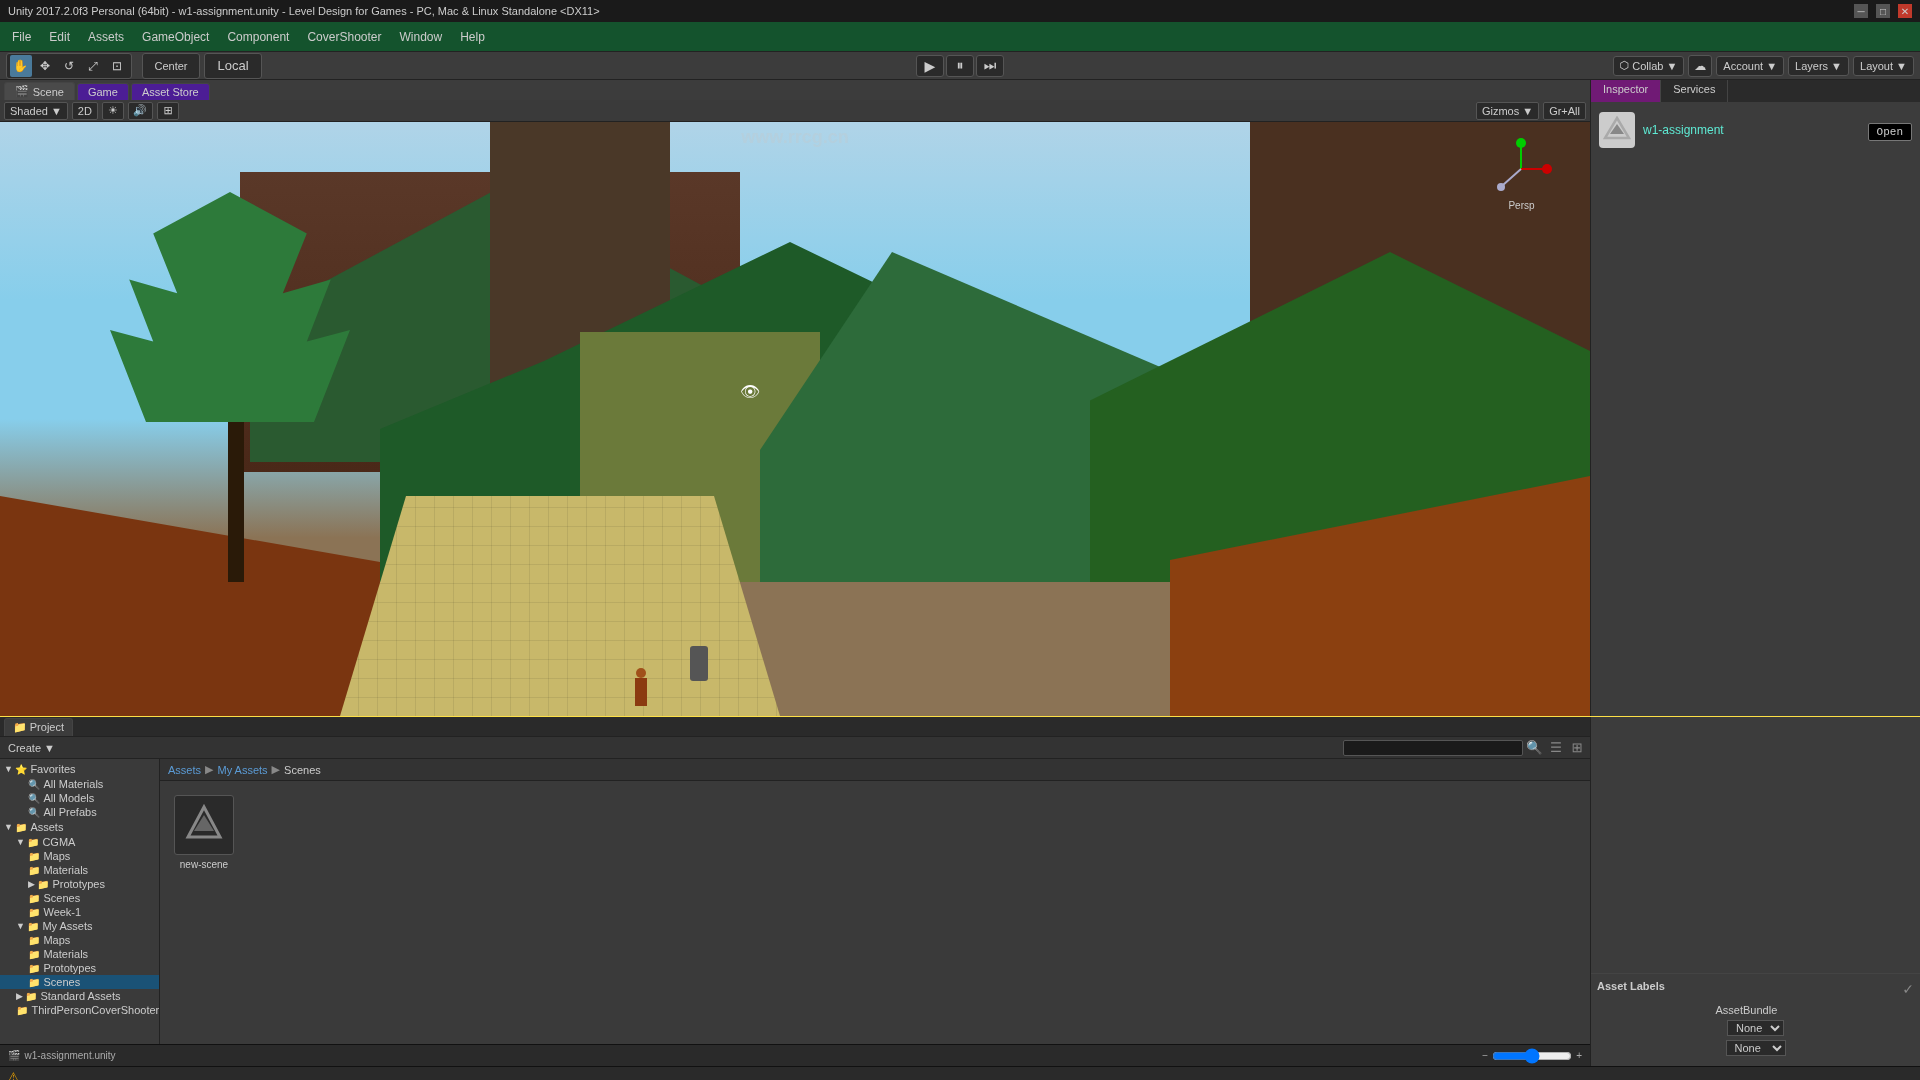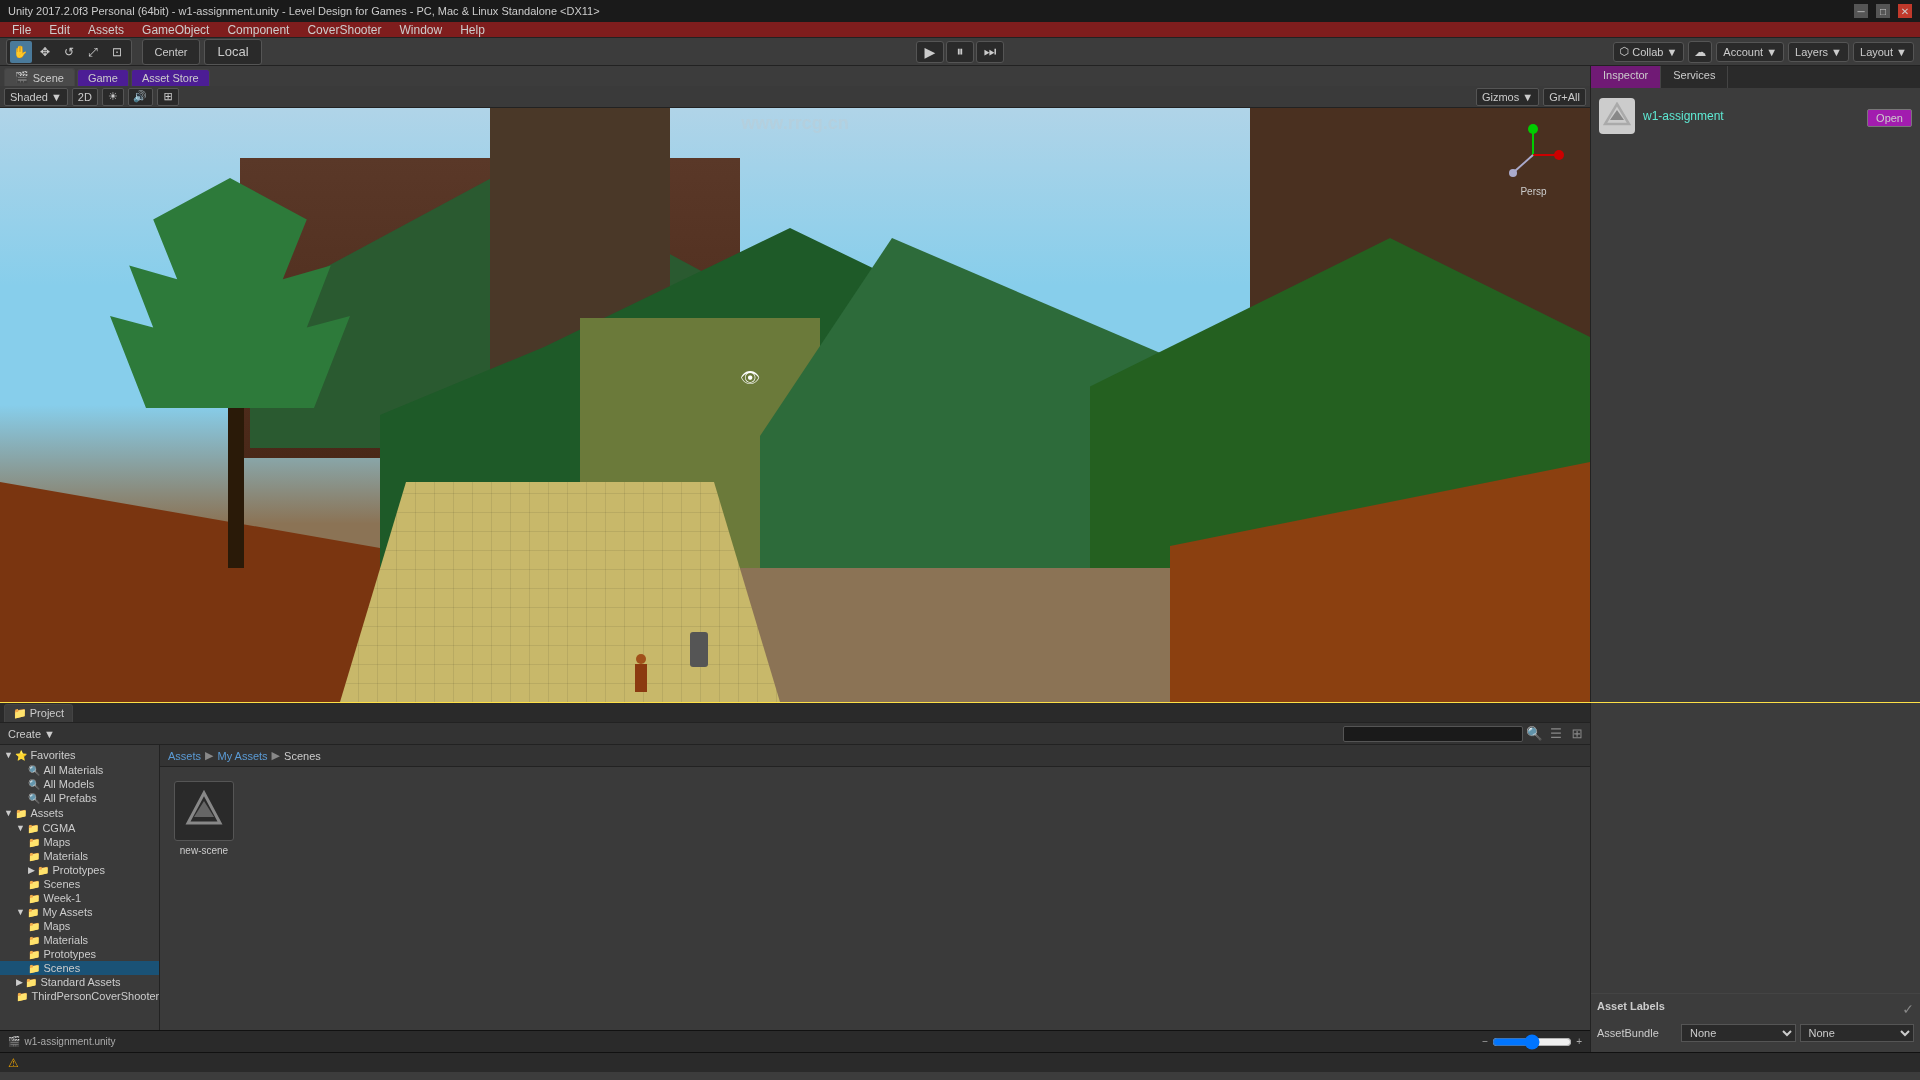--- a/index.html
+++ b/index.html
@@ -14,22 +14,22 @@
       justify-content: space-between;
       padding: 0 8px;
       color: #ccc;
       font-size: 11px;
     }
     #title-bar .window-controls { display: flex; gap: 8px; }
     #title-bar .win-btn { width: 14px; height: 14px; background: #555; border: none; color: #ccc; cursor: pointer; font-size: 10px; display: flex; align-items: center; justify-content: center; }
 
     
     #menu-bar {
-      height: 16px;
-      background: #7f1d1d;
+      height: 30px;
+      background: #14532d;
       display: flex;
       align-items: center;
       padding: 0 4px;
       gap: 2px;
       border-bottom: 1px solid #222;
     }
     .menu-item {
       padding: 2px 8px;
       cursor: pointer;
       color: #ccc;
@@ -214,26 +214,27 @@
       width: 36px; height: 36px;
       background: #ccc;
       border-radius: 4px;
       display: flex; align-items: center; justify-content: center;
     }
     .unity-logo svg { width: 28px; height: 28px; }
     .inspector-open-btn {
       margin-top: 4px;
       margin-left: auto;
       padding: 2px 8px;
-      background: #a21caf;
+      background: #000000;
       border: 1px solid #777;
       color: #ccc;
       cursor: pointer;
       font-size: 11px;
       border-radius: 2px;
+      font-family: Liberation Mono, monospace;
     }
 
     
     #bottom-area {
       height: 350px;
       display: flex;
       border-top: 1px solid #fde047;
     }
 
     
@@ -361,20 +362,21 @@
       font-size: 11px;
       color: #ccc;
       margin-bottom: 6px;
       font-weight: bold;
     }
     .asset-label-row {
       display: flex;
       align-items: center;
       gap: 4px;
       margin-bottom: 4px;
+      flex-direction: column;
     }
     .asset-label-field {
       flex: 1;
       height: 18px;
       background: #2a2a2a;
       border: 1px solid #555;
       color: #ccc;
       font-size: 11px;
       padding: 0 4px;
     }
@@ -420,21 +422,21 @@
       background: transparent;
       border: none;
       color: #ccc;
       font-size: 11px;
       cursor: pointer;
     }
 
     
     .gizmo-container {
       position: absolute;
-      right: 24px;
+      right: 36px;
       top: 15px;
       width: 65px;
       height: 80px;
       pointer-events: none;
     }
   </style>
 </head>
 <body>
 
 <div id="title-bar">

